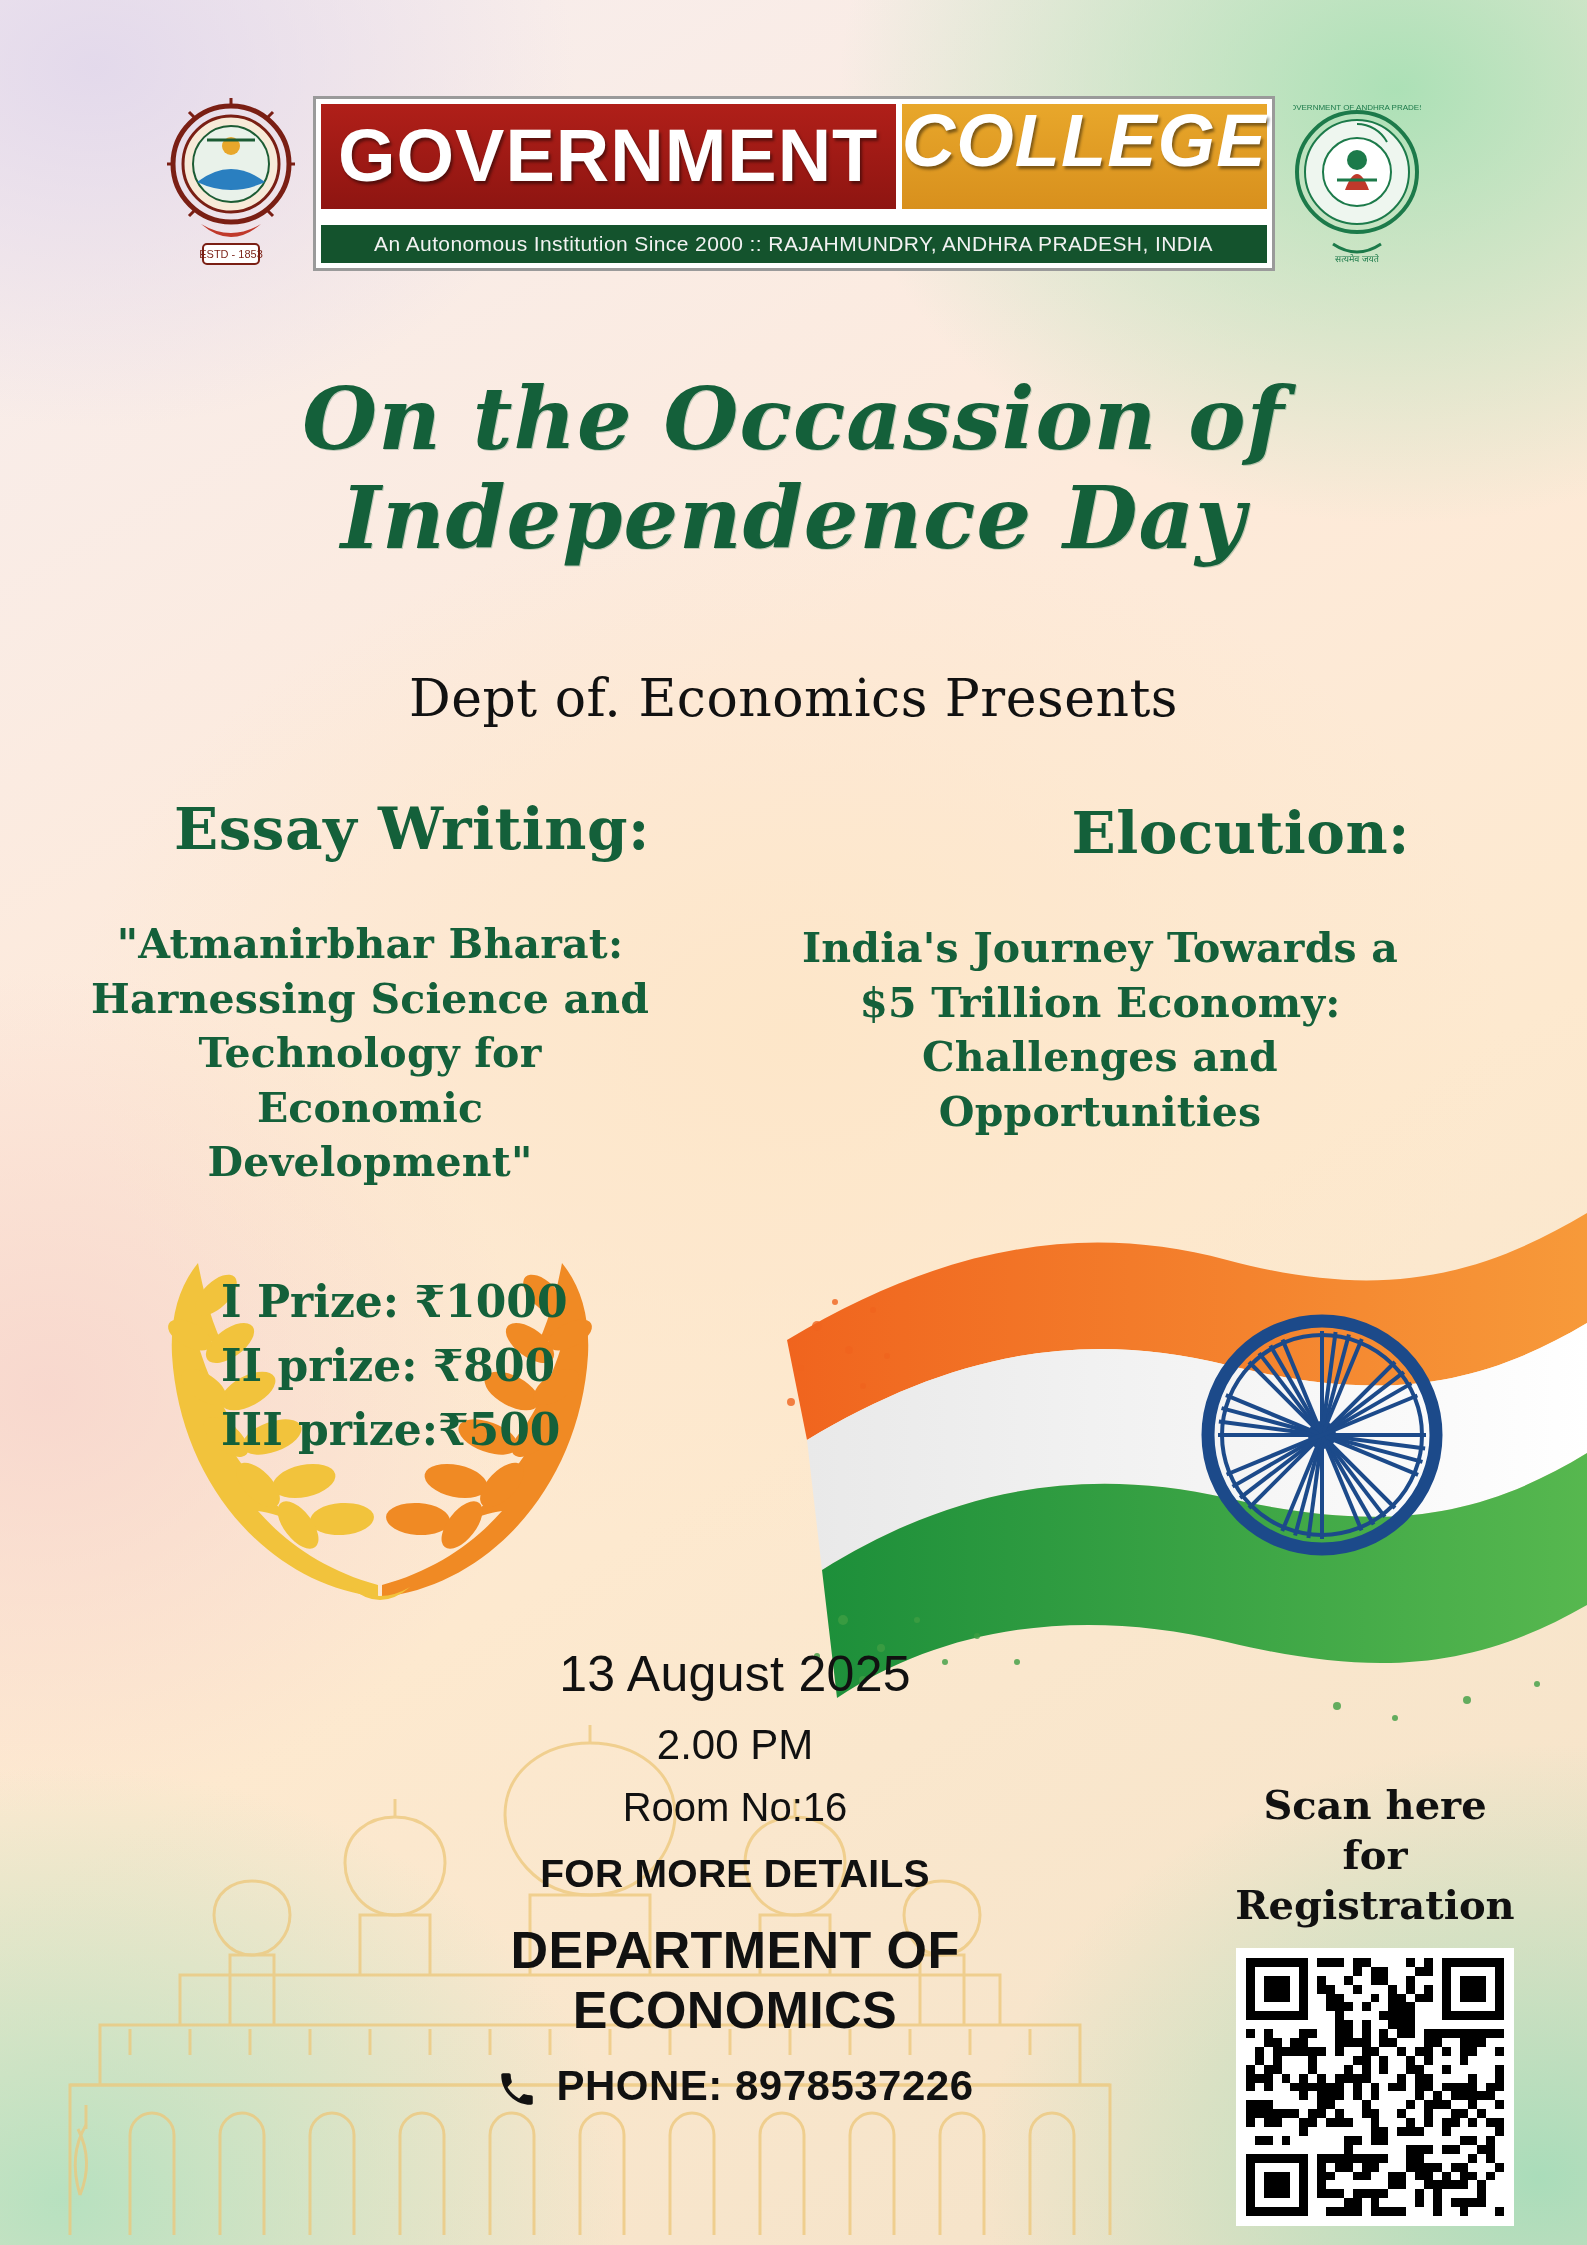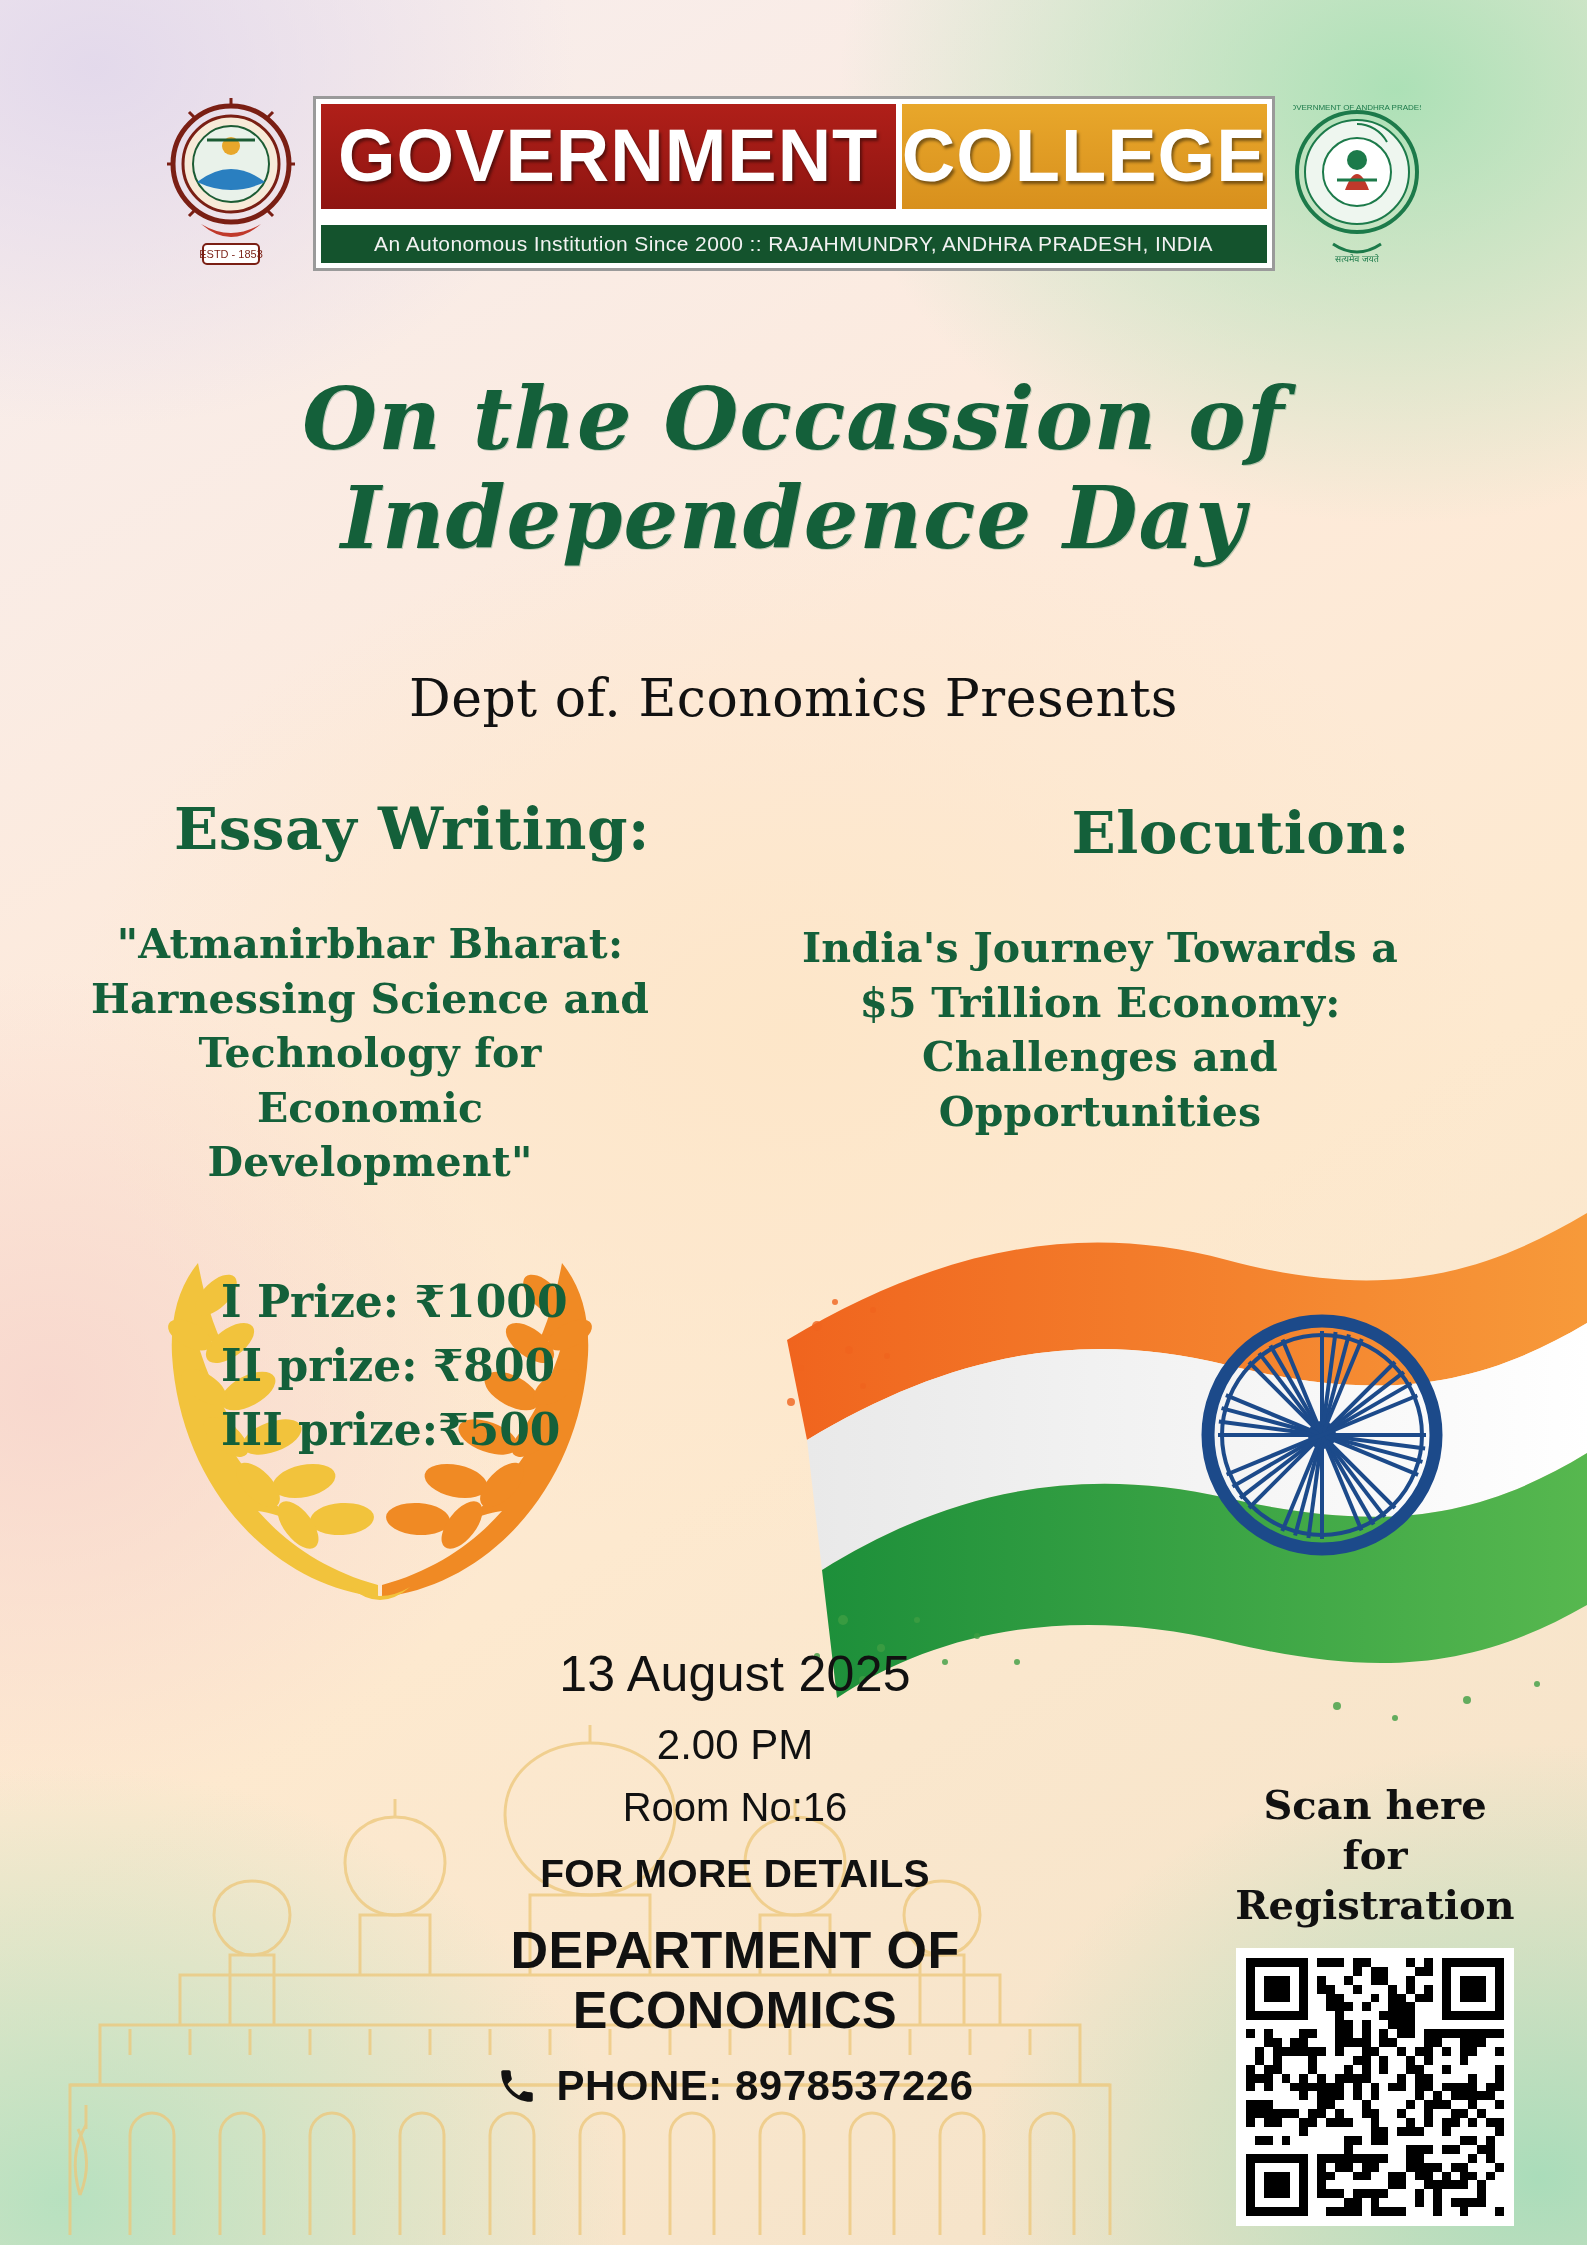--- a/index.html
+++ b/index.html
@@ -76,22 +76,22 @@
     flex: 1 1 62%;
     background: linear-gradient(#b01f19, #8e1511);
     display: flex;
     align-items: center;
     justify-content: center;
   }
   .banner-gold {
     flex: 1 1 38%;
     background: linear-gradient(#e8a72b, #d8901d);
     display: flex;
-    align-items: center;
     justify-content: center;
+    font-style: italic;
   }
   .banner-red span, .banner-gold span {
     font-family: "Liberation Sans", sans-serif;
     font-weight: bold;
     font-size: 74px;
     letter-spacing: 1px;
     color: #ffffff;
     text-shadow: 2px 3px 3px rgba(0,0,0,0.45);
     line-height: 1;
   }
@@ -211,21 +211,21 @@
     margin-bottom: 24px;
   }
   .details .dept {
     font-size: 52px;
     font-weight: bold;
     letter-spacing: 0.4px;
     margin-bottom: 22px;
   }
   .phone-row {
     display: flex;
-    align-items: center;
+    align-items: flex-end;
     justify-content: center;
     gap: 18px;
   }
   .phone-row .num {
     font-size: 42px;
     font-weight: bold;
     letter-spacing: 0.5px;
   }
   .phone-icon { width: 42px; height: 42px; display: block; }
 

